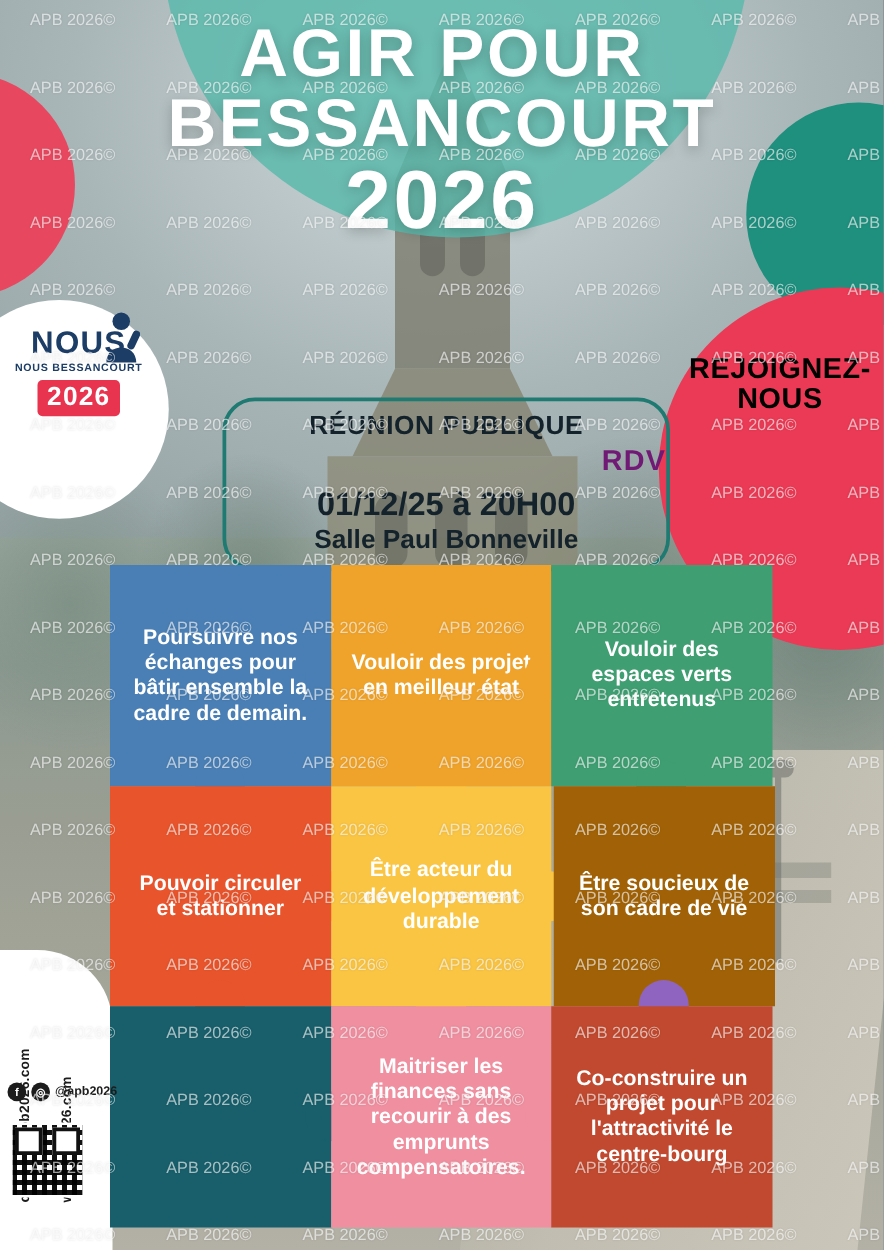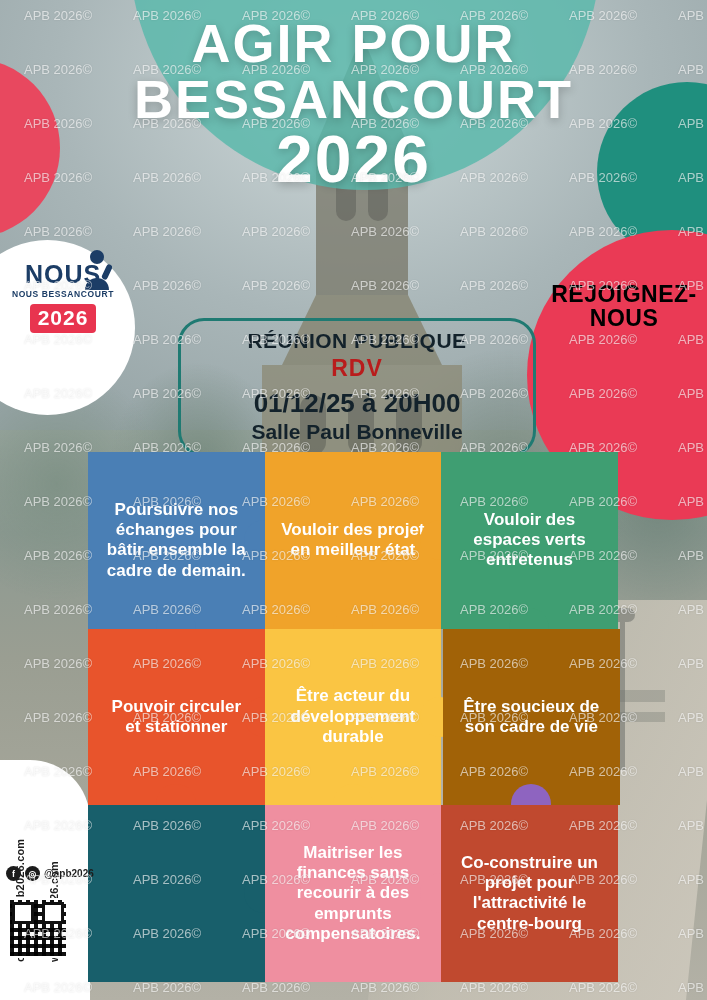--- a/index.html
+++ b/index.html
@@ -191,23 +191,24 @@
     color: #13222b;
   }
   .meeting .title {
     font-size: 21px;
     font-weight: 700;
     letter-spacing: .5px;
   }
   .meeting .rdv {
     font-size: 23px;
     font-weight: 800;
-    color: #b91c1c;
+    color: #701a75;
     margin-top: 2px;
     letter-spacing: 1px;
+    text-align: right;
   }
   .meeting .date {
     font-size: 26px;
     font-weight: 700;
     margin-top: 6px;
   }
   .meeting .place {
     font-size: 21px;
     font-weight: 700;
     margin-top: 1px;

